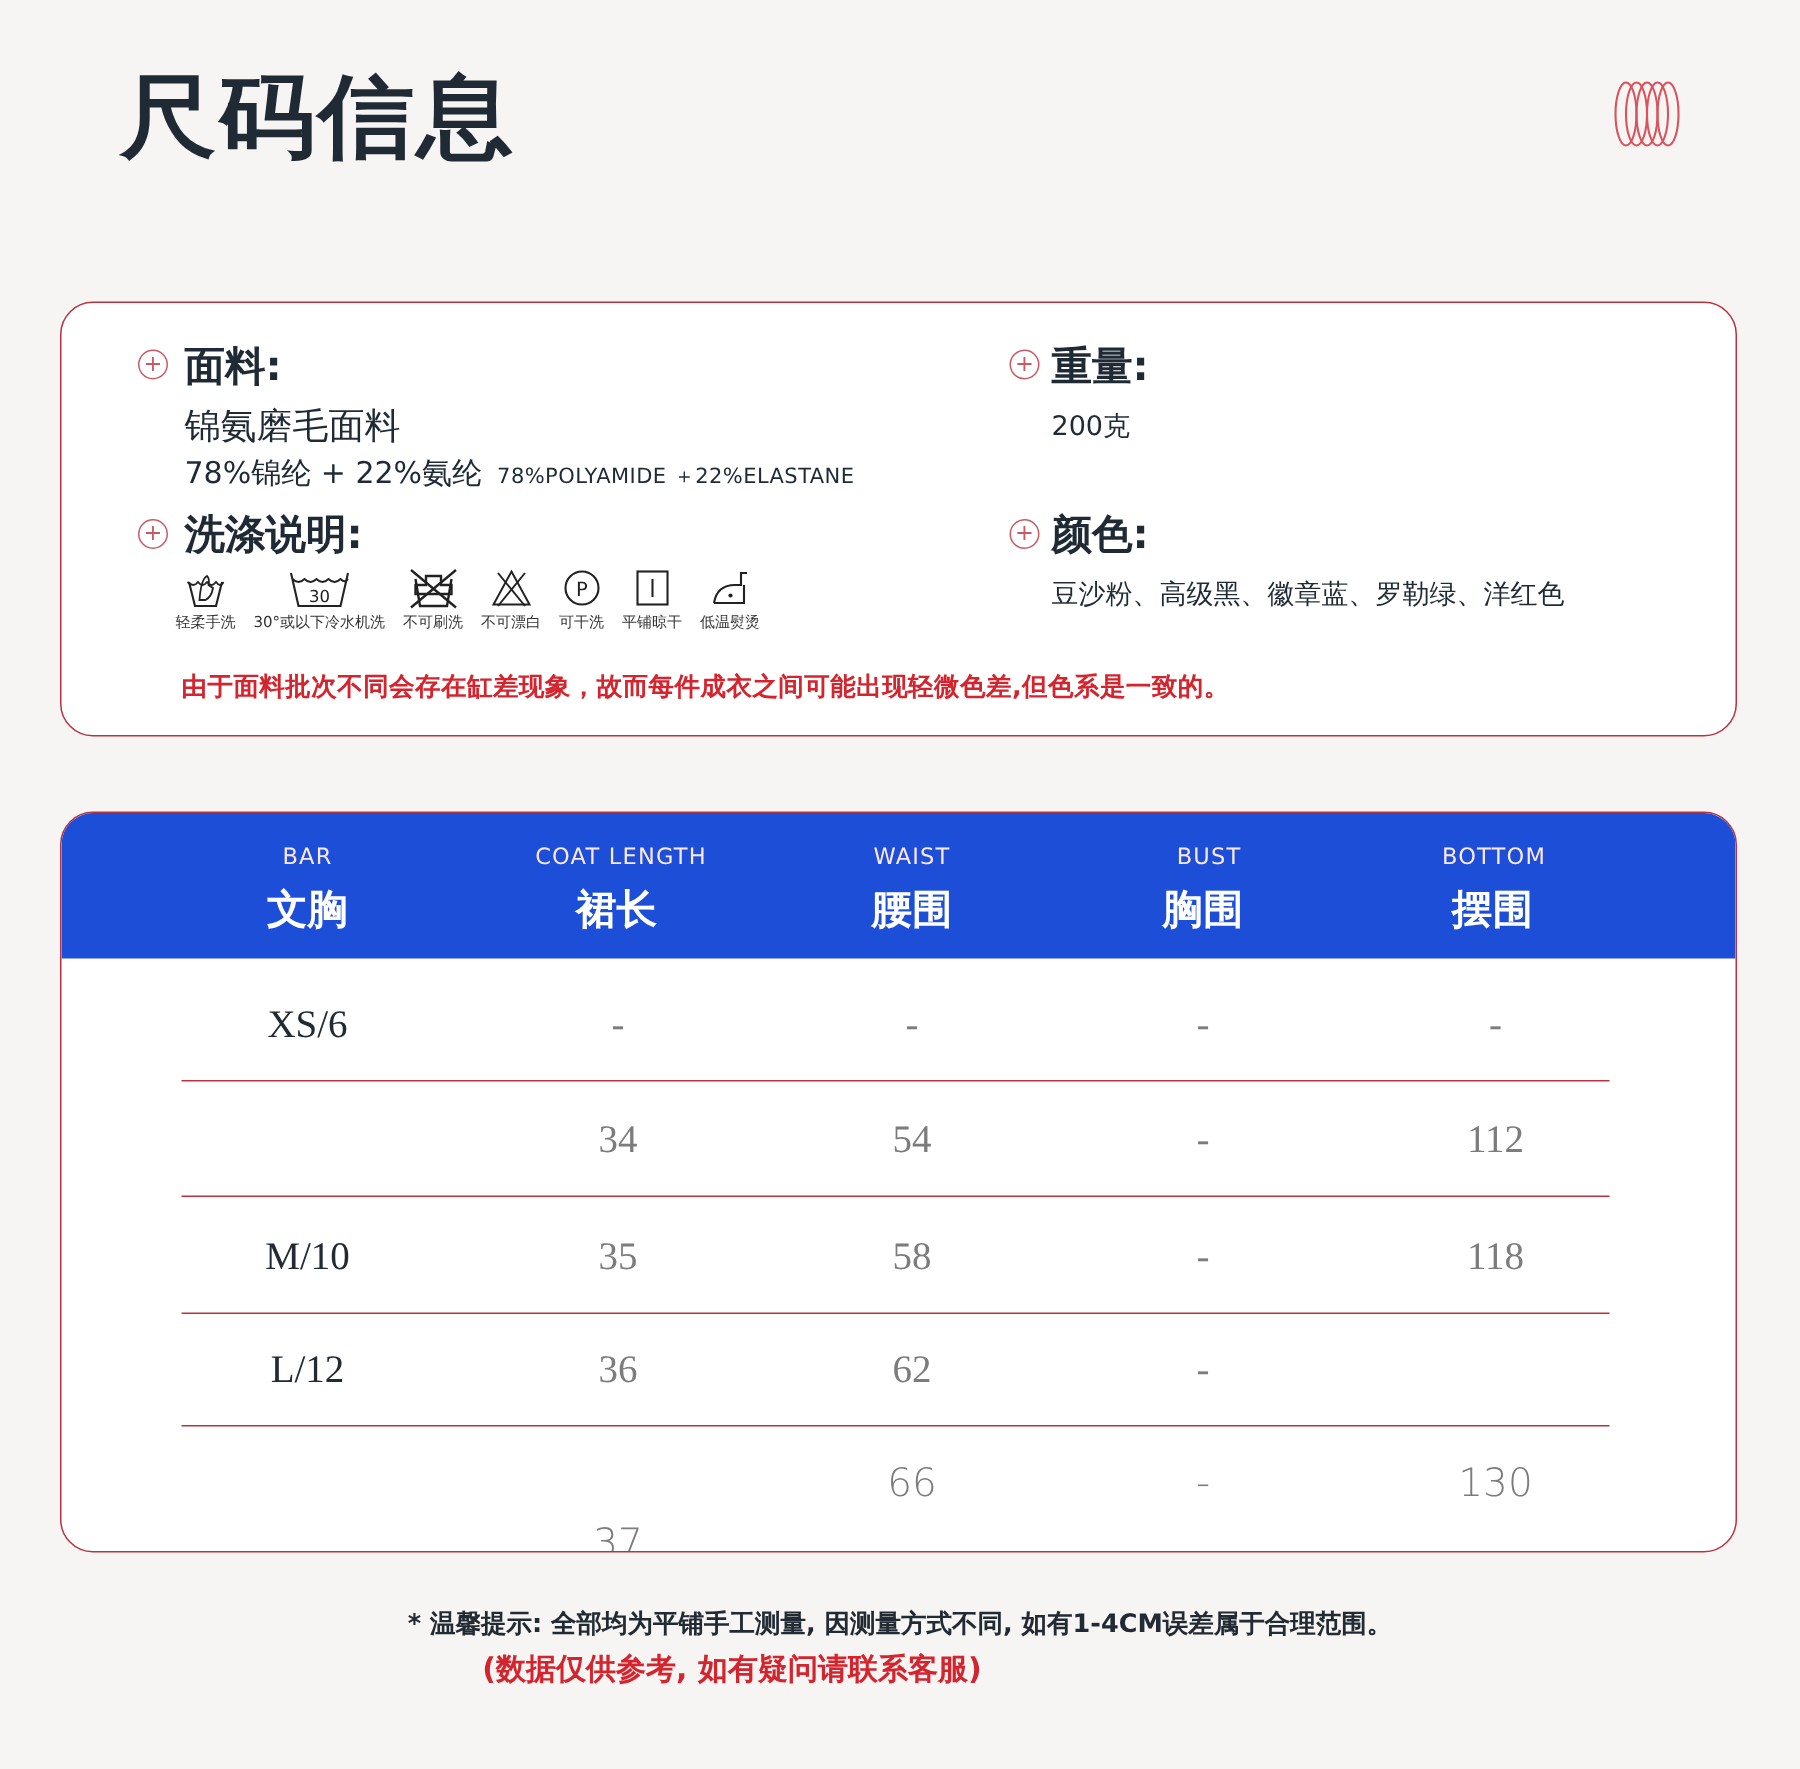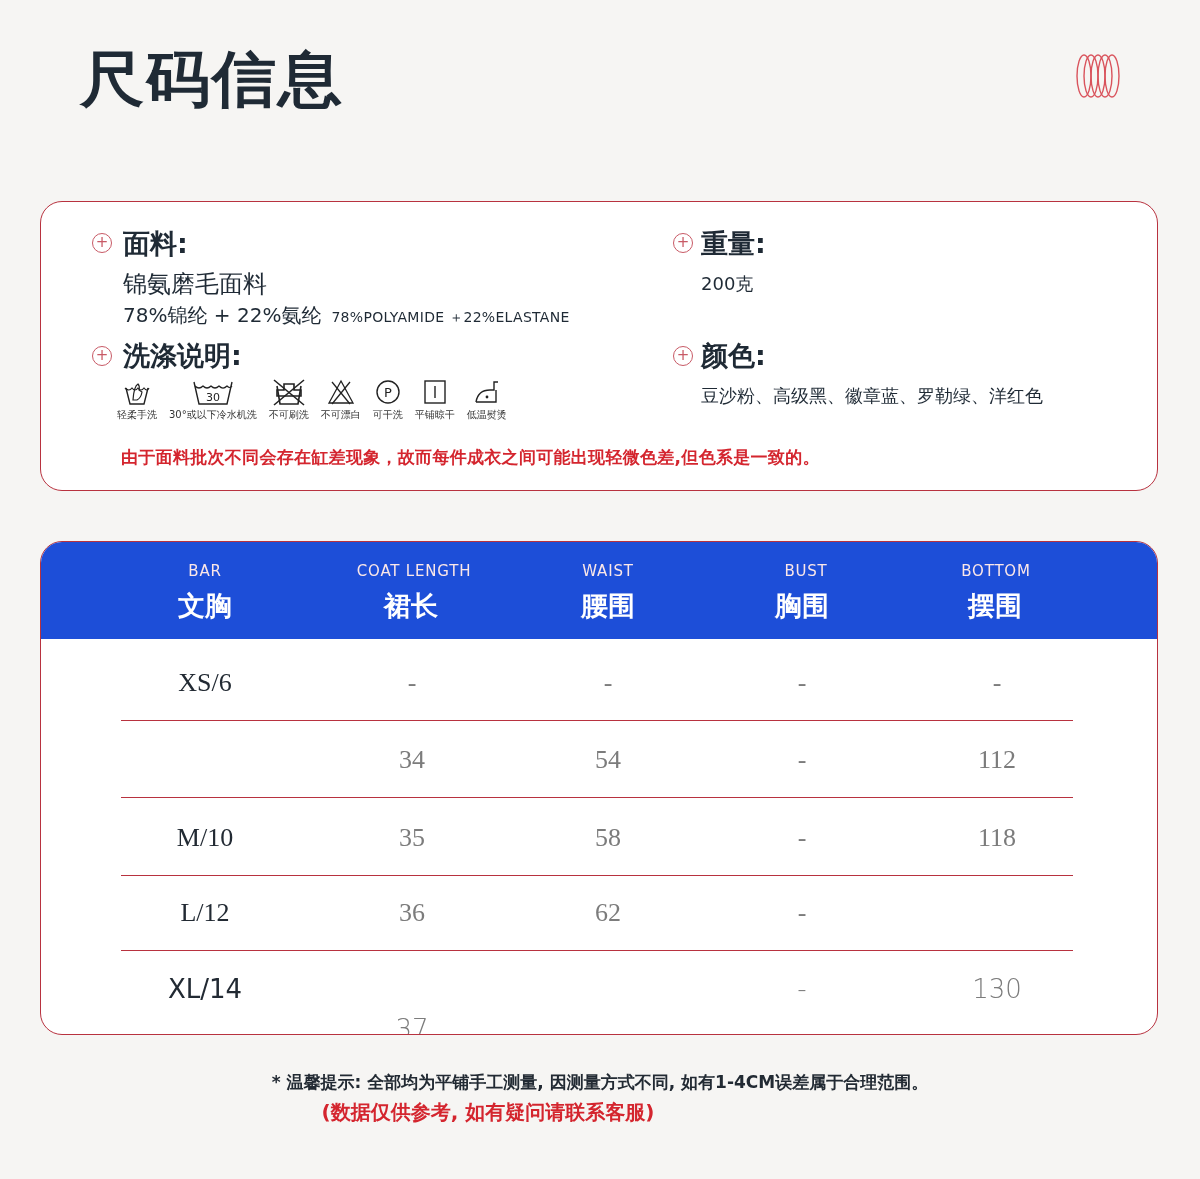--- a/index.html
+++ b/index.html
@@ -202,21 +202,21 @@
     <div class="cell val" style="left:581px;">-</div>
     <div class="cell val" style="left:776px;">118</div>
   </div>
   <div class="size-row divider" style="top:334px;">
     <div class="cell size" style="left:-16px;">L/12</div>
     <div class="cell val" style="left:191px;">36</div>
     <div class="cell val" style="left:387px;">62</div>
     <div class="cell val" style="left:581px;">-</div>
   </div>
   <div class="size-row" style="top:410px;">
-    <div class="cell size" style="left:-16px;">XL/14</div>
     <div class="cell val" style="left:191px;margin-top:40px;">37</div>
+    <div class="cell val" style="left:387px;">66</div>
     <div class="cell val" style="left:581px;">-</div>
     <div class="cell val" style="left:776px;">130</div>
   </div>
 </div>
 
 <div class="footer-note">* 温馨提示: 全部均为平铺手工测量, 因测量方式不同, 如有1-4CM误差属于合理范围。</div>
 <div class="footer-red">(数据仅供参考, 如有疑问请联系客服)</div>
 
 </body></html>

